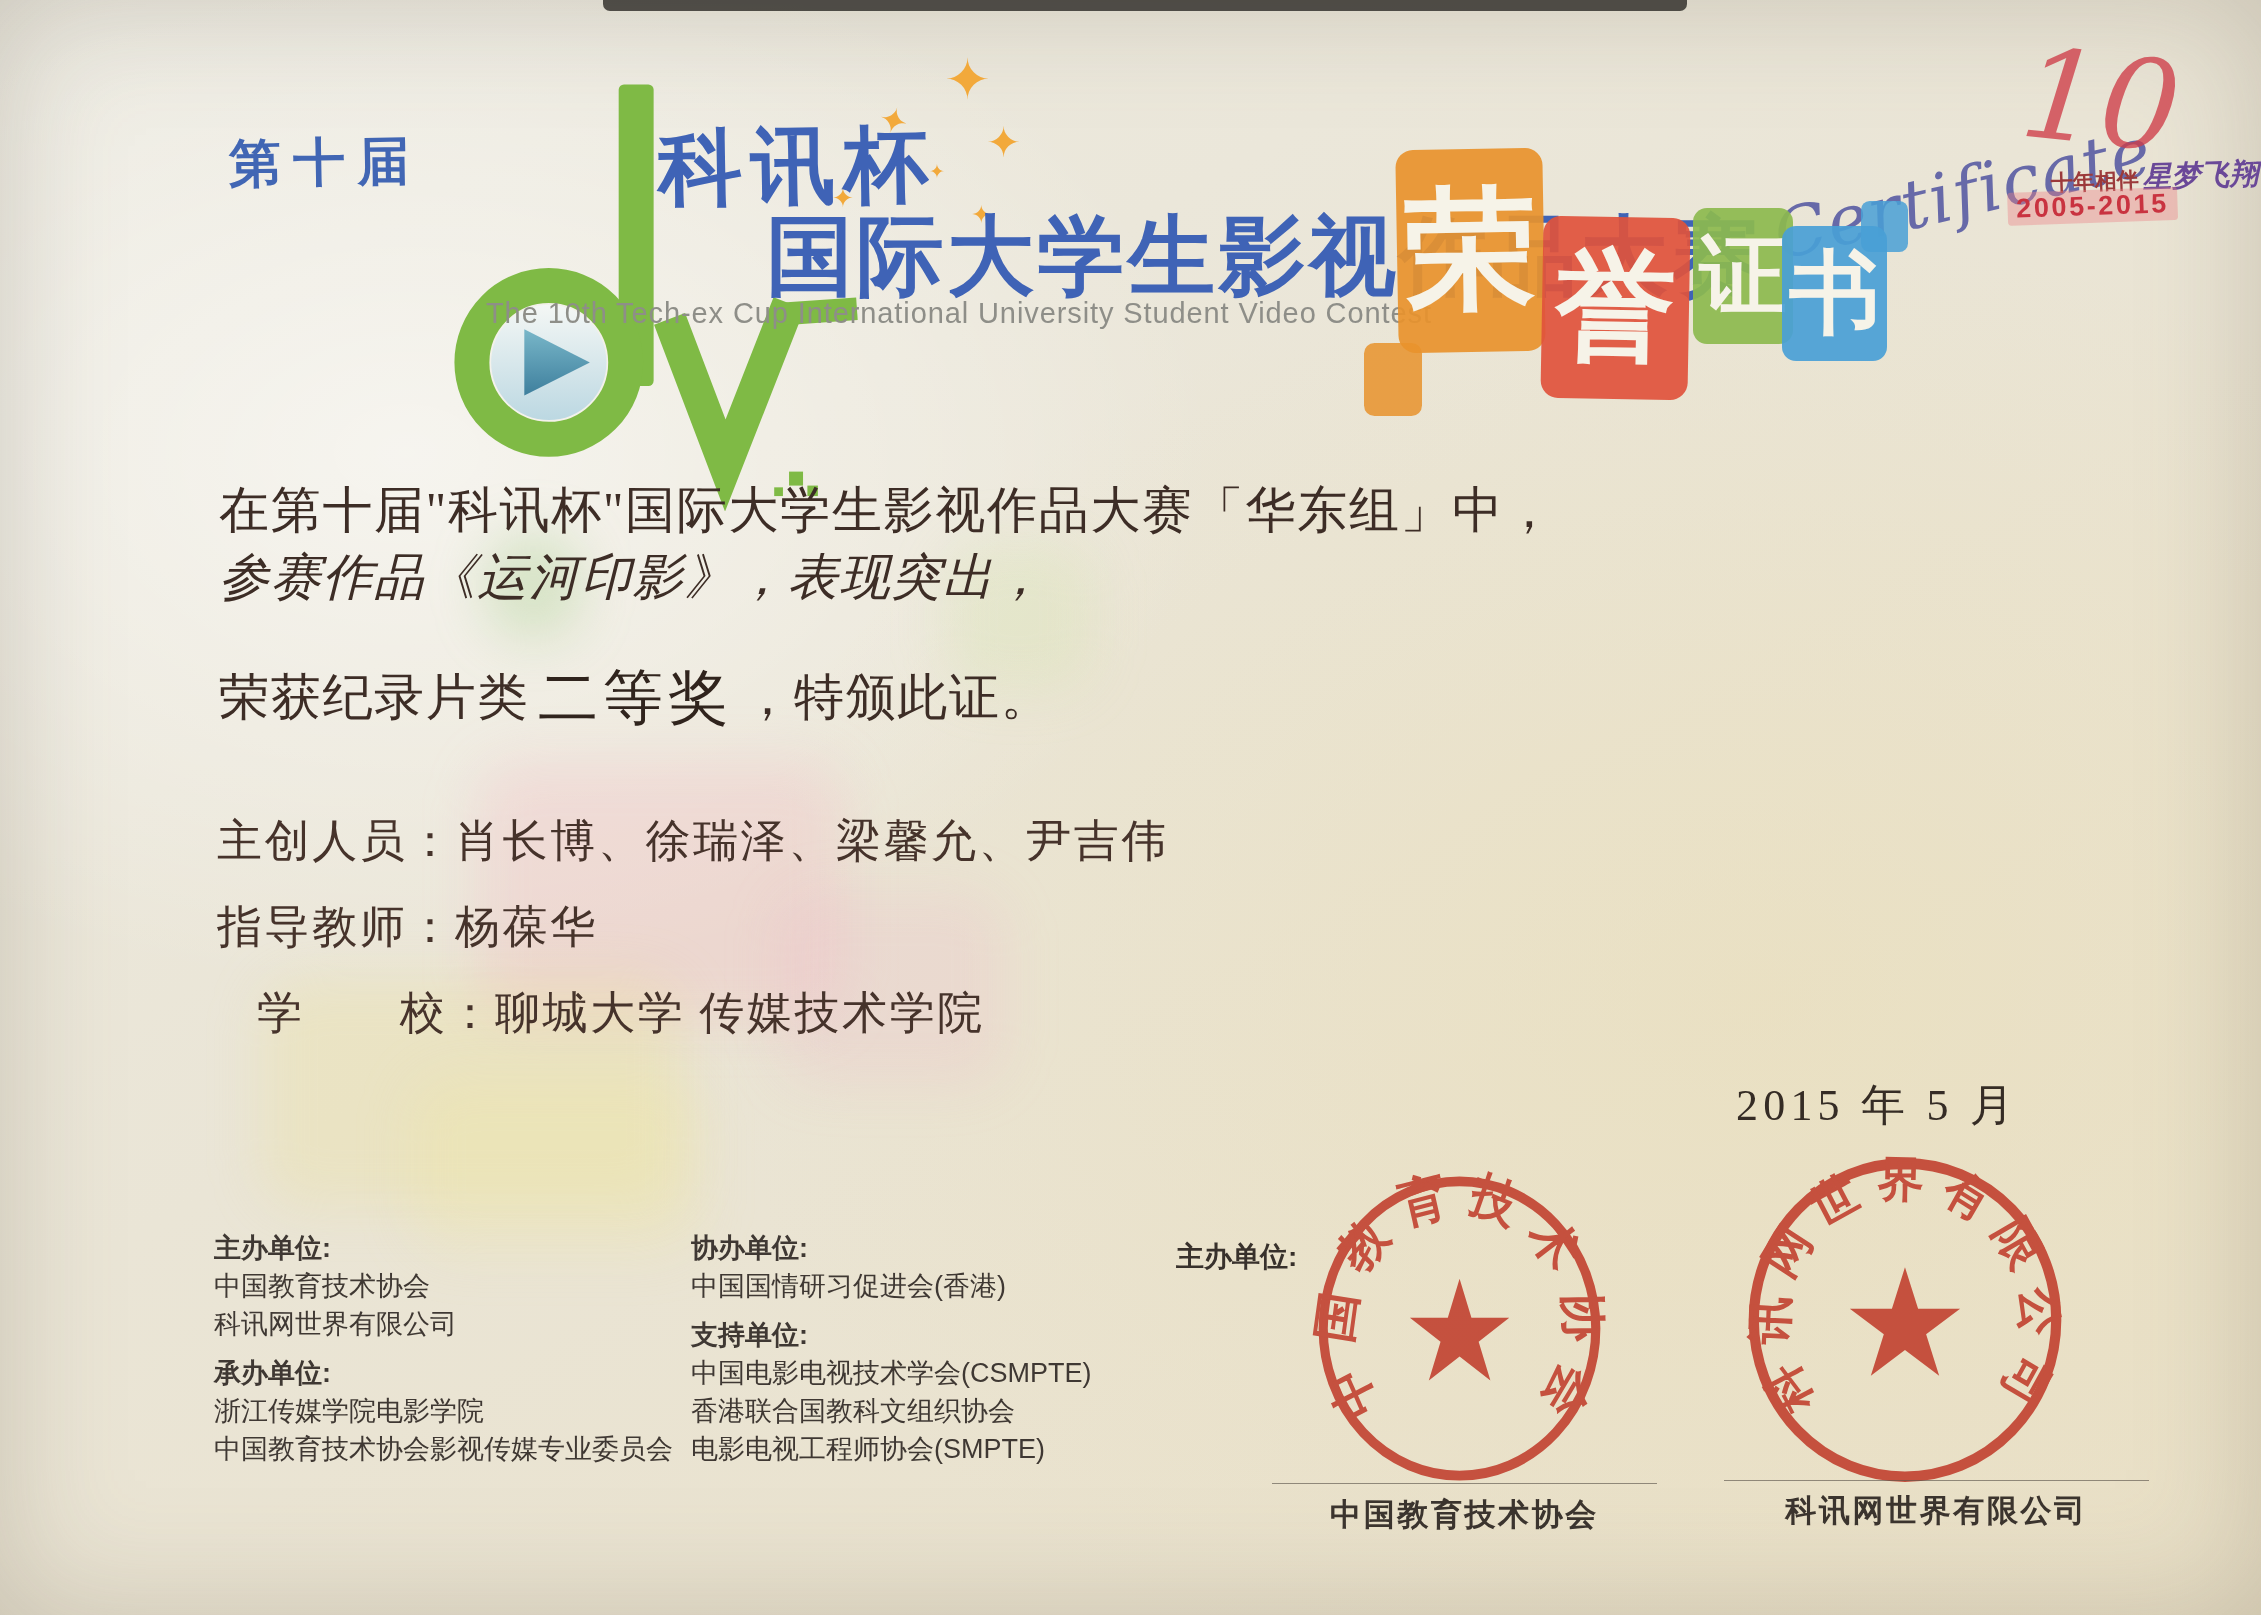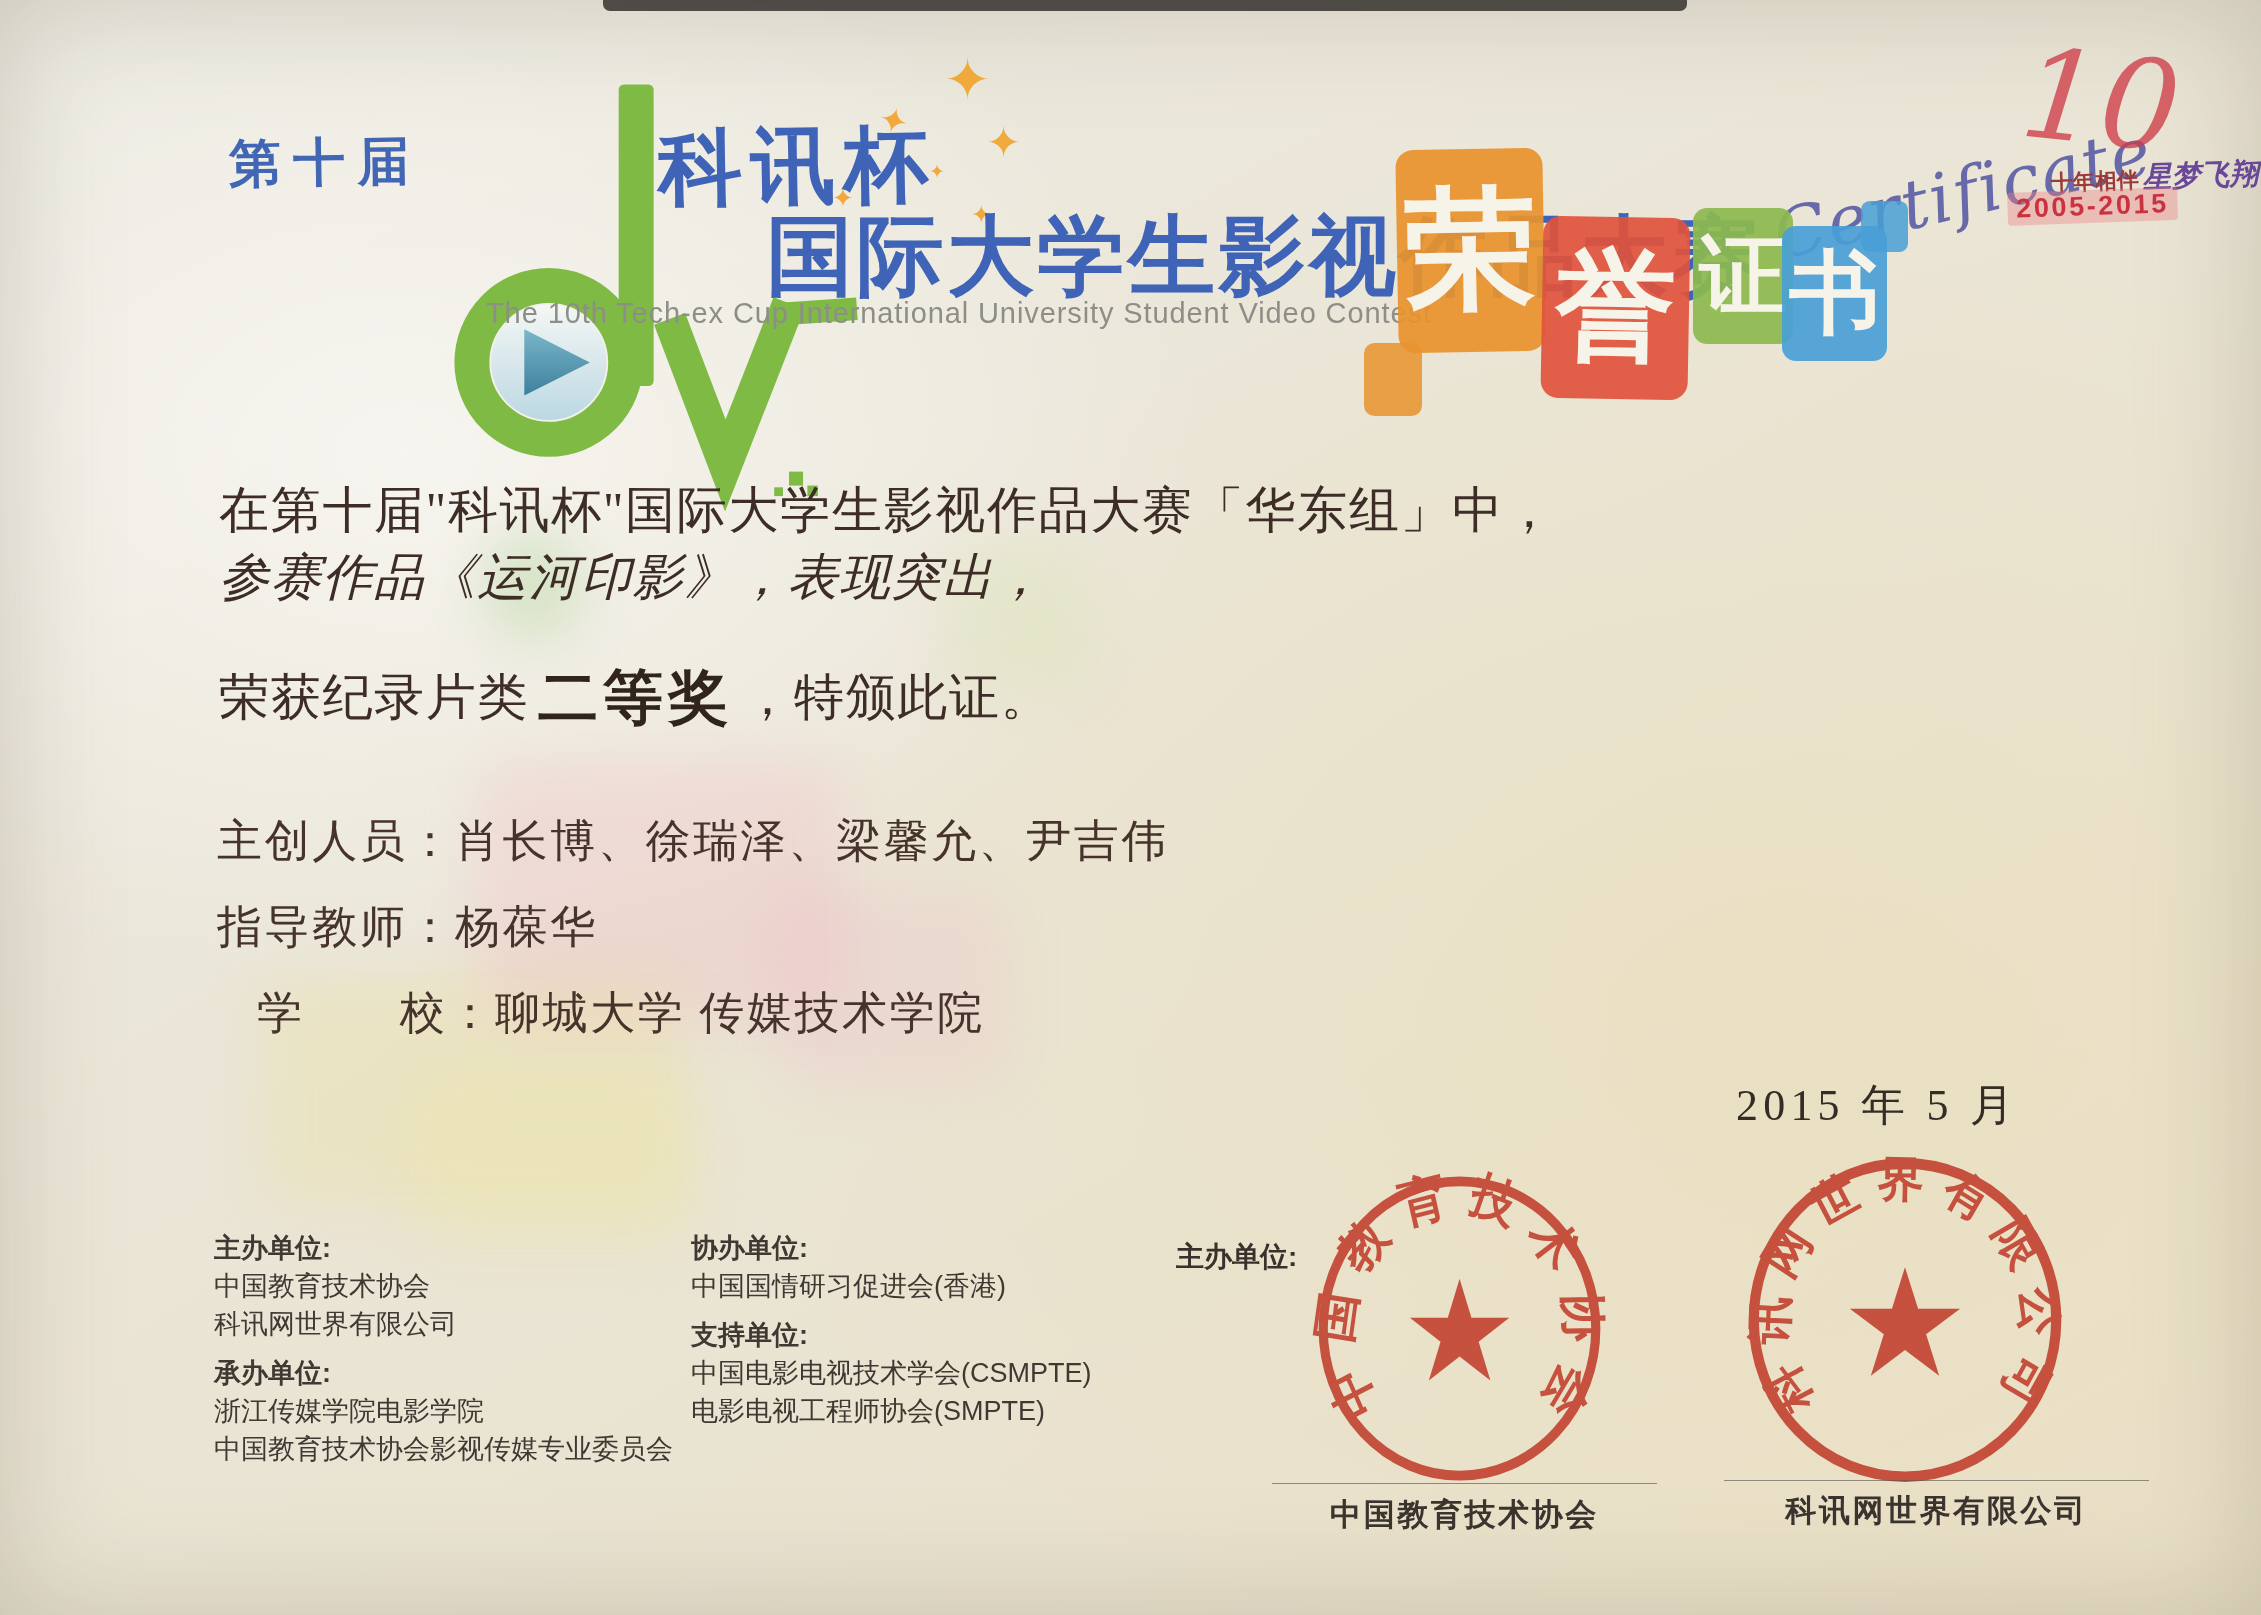--- a/index.html
+++ b/index.html
@@ -39,21 +39,21 @@
   .anniv-num{position:absolute;left:24.5px;top:-7px;font-family:"DejaVu Serif",serif;font-style:italic;font-size:124px;line-height:1;
              color:rgba(206,60,72,0.78);transform:rotate(8deg);}
   .anniv-slogan{position:absolute;left:51px;top:114px;white-space:nowrap;}
   .anniv-slogan .s1{font-size:22px;font-weight:700;color:#9c3a3a;}
   .anniv-slogan .s2{font-size:29px;font-weight:700;font-style:italic;color:#6a4898;}
   .anniv-years{position:absolute;left:7px;top:144px;font-size:27px;font-weight:700;color:#c93340;
                background:rgba(235,130,135,0.4);padding:0.9px 8.7px;border-radius:3.5px;letter-spacing:2.6px;}
 
   
   .bodyline{position:absolute;left:219px;font-family:"Liberation Serif",serif;color:#3d2d26;font-size:50px;letter-spacing:1.7px;white-space:nowrap;}
-  .award{font-size:60px;font-weight:700;color:#30241d;letter-spacing:5.2px;padding:0 8.7px;vertical-align:-4.4px;}
+  .award{font-size:60px;font-weight:400;color:#30241d;letter-spacing:5.2px;padding:0 8.7px;vertical-align:-4.4px;}
   .credit{position:absolute;left:217px;font-family:"Liberation Serif",serif;font-size:45px;color:#46332b;letter-spacing:2.6px;white-space:nowrap;}
   .date{position:absolute;left:1736px;top:1076px;font-size:44px;color:#352c25;font-family:"Liberation Serif",serif;letter-spacing:5.2px;white-space:nowrap;}
 
   
   .orgcol{position:absolute;top:1229px;font-size:27px;color:#3f3833;line-height:38px;}
   .orgcol.c1{left:214px;width:490px;}
   .orgcol.c2{left:691px;width:595px;}
   .orggroup+.orggroup{margin-top:11px;}
   .orglabel{font-weight:700;}
 
@@ -168,20 +168,21 @@
     </div>
   </div>
   <div class="orgcol c2">
     <div class="orggroup">
       <div class="orglabel">协办单位:</div>
       <div>中国国情研习促进会(香港)</div>
     </div>
     <div class="orggroup">
       <div class="orglabel">支持单位:</div>
       <div>中国电影电视技术学会(CSMPTE)</div>
+      <div>香港联合国教科文组织协会</div>
       <div>电影电视工程师协会(SMPTE)</div>
     </div>
   </div>
 
   <div class="seal-label">主办单位:</div>
 
   <svg class="seal sealL" viewBox="0 0 360 360" preserveAspectRatio="none">
     <circle cx="180" cy="180" r="163" fill="none" stroke="#bf3827" stroke-width="11"></circle>
     <path id="arcL" d="M 90,270 A 128,128 0 1 1 270,270" fill="none"></path>
     <text font-size="56" letter-spacing="20" fill="#bf3827" font-family="'Liberation Serif',serif" font-weight="bold">

